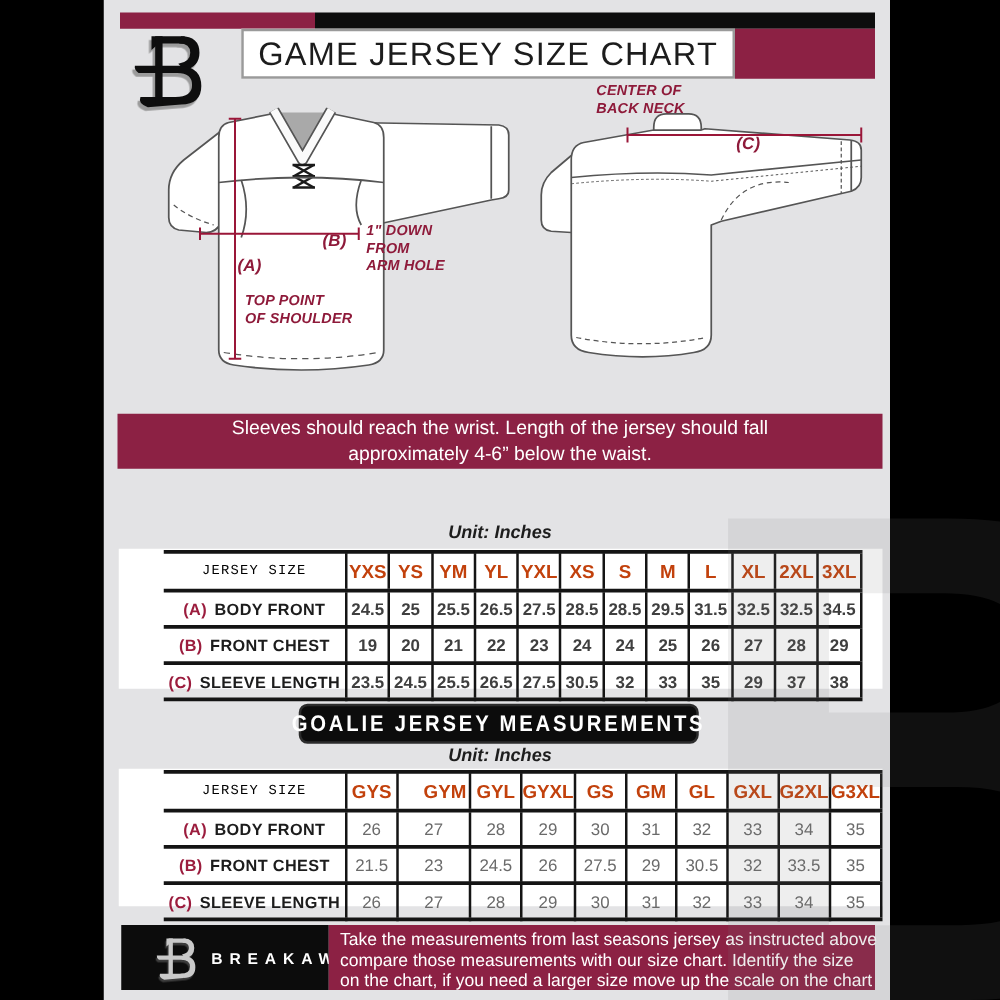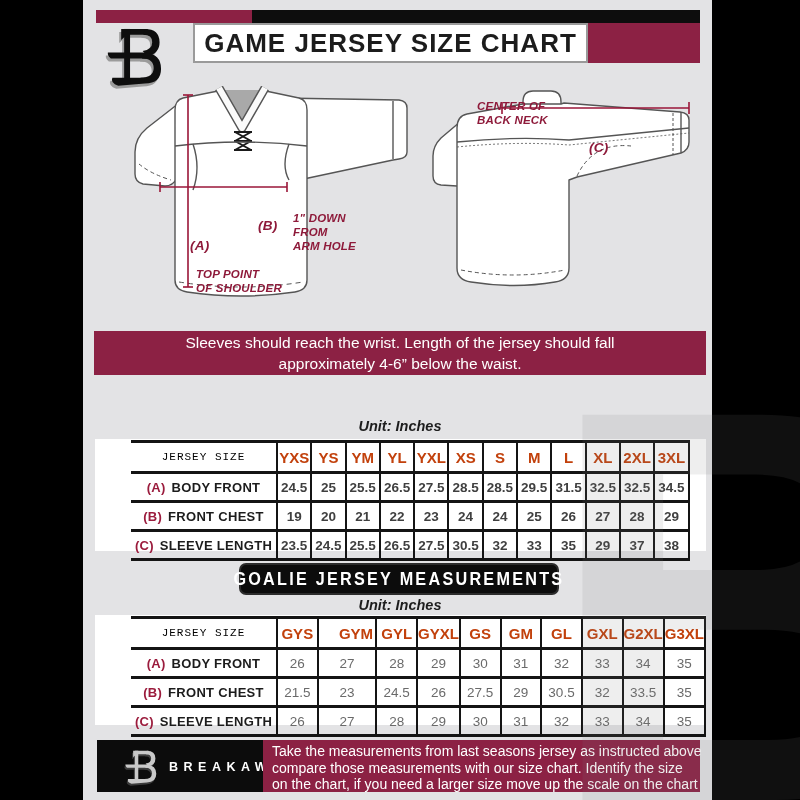--- a/index.html
+++ b/index.html
@@ -8,31 +8,31 @@
   .bar-left,.bar-right{position:absolute;top:0;height:800px;background:#000;z-index:5;}
   .bar-left{left:0;width:83px;}
   .bar-right{left:712px;width:88px;}
 
   
   .topbar{position:absolute;top:10px;height:13px;z-index:6;}
   .topbar.maroon{left:96px;width:156px;background:#8c2144;}
   .topbar.black{left:252px;width:448px;background:#0d0d0d;}
   .title-box{position:absolute;left:193px;top:23px;width:395px;height:40px;background:#fff;
              border:2px solid #9a9a9a;box-sizing:border-box;z-index:6;display:flex;align-items:center;justify-content:center;}
-  .title-box h1{margin:12px;font-size:26px;font-weight:700;letter-spacing:1px;color:#1c1c1c;white-space:nowrap;}
+  .title-box h1{margin:12px;font-size:26px;font-weight:400;letter-spacing:1px;color:#1c1c1c;white-space:nowrap;}
   .title-maroon{position:absolute;left:588px;top:23px;width:112px;height:40px;background:#8c2144;z-index:6;}
   .logo-top{position:absolute;left:101px;top:26px;width:64px;height:62px;color:#0e0e0e;
             filter:drop-shadow(-2px 3px 0 #9b9b9b);z-index:6;}
   .logo-foot{position:absolute;left:22px;top:9px;width:42px;height:36px;color:#c9c9c9;
              filter:drop-shadow(-1px 2px 0 #3c3c3c);}
 
   
   .jersey{position:absolute;z-index:3;}
   .measure{position:absolute;left:83px;top:60px;z-index:4;pointer-events:none;}
-  .anno{position:absolute;color:#8e1a3a;font-style:italic;font-weight:700;z-index:4;line-height:14px;font-size:11.5px;letter-spacing:.2px;margin-top:33px;}
+  .anno{position:absolute;color:#8e1a3a;font-style:italic;font-weight:700;z-index:4;line-height:14px;font-size:11.5px;letter-spacing:.2px;}
   .anno.big{font-size:13.5px;}
 
   
   .notice{position:absolute;left:94px;top:331px;width:612px;height:44px;background:#8c2144;z-index:3;
           display:flex;flex-direction:column;align-items:center;justify-content:center;}
   .notice div{color:#fff;font-size:15.5px;line-height:21px;font-weight:500;}
 
   
   .sec-head{position:absolute;width:320px;height:32px;background:#0c0c0c;border:2px solid #2c2c2c;
             border-radius:7px;box-sizing:border-box;z-index:3;display:flex;align-items:center;justify-content:center;}

